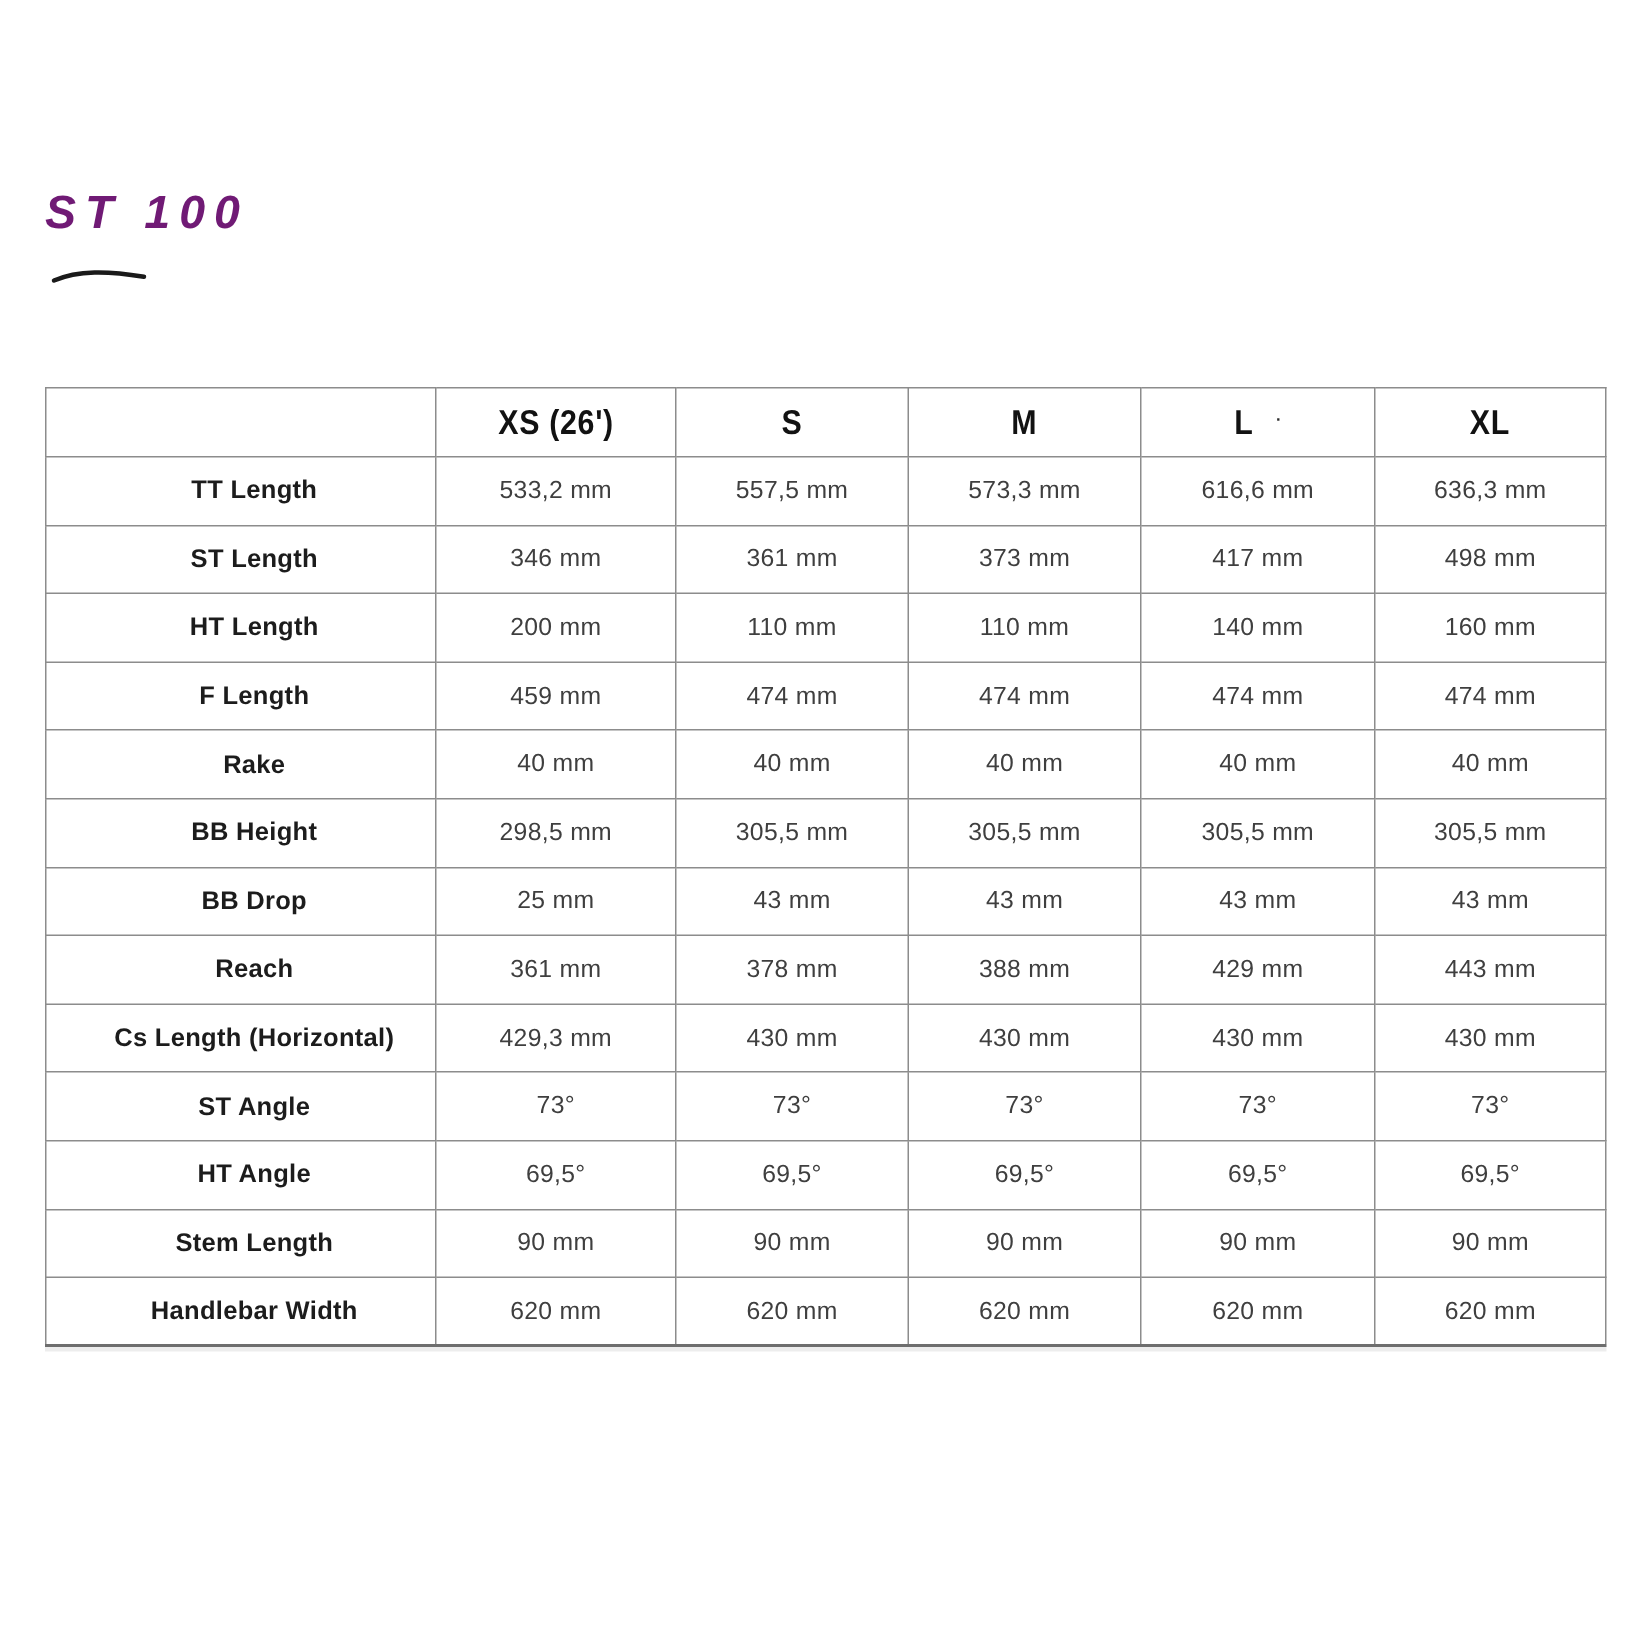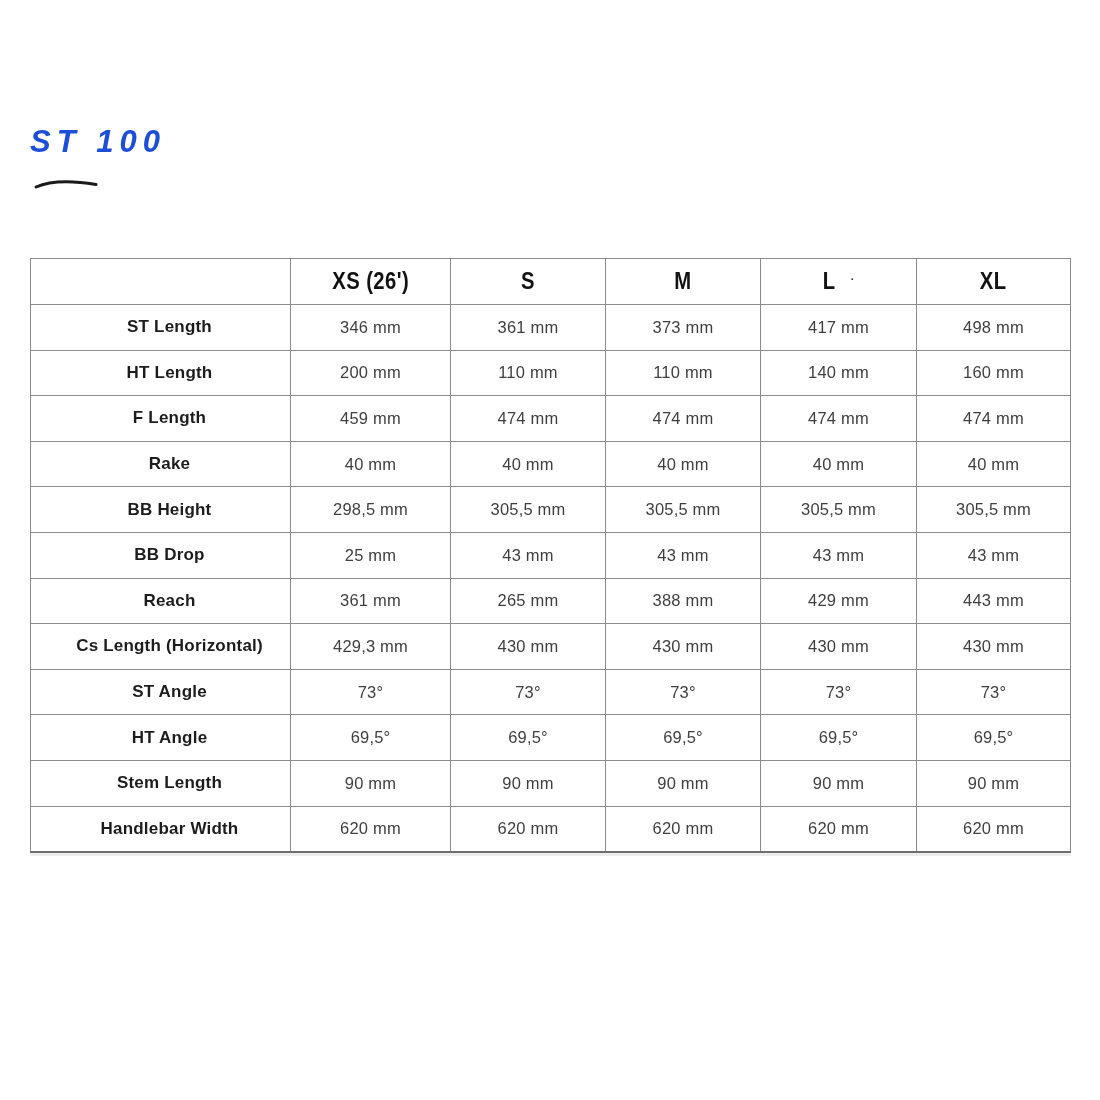--- a/index.html
+++ b/index.html
@@ -10,21 +10,21 @@
     position: relative;
     overflow: hidden;
   }
   .page-title {
     position: absolute;
     left: 30px; top: 124px;
     font-size: 31px;
     font-weight: 800;
     font-style: italic;
     letter-spacing: 6px;
-    color: #1d4ed8;
+    color: #701a75;
   }
   .title-swoosh {
     position: absolute;
     left: 32px; top: 176px;
   }
   .geo-table-wrap {
     position: absolute;
     left: 30px; top: 258px;
     width: 1040px;
   }
@@ -103,20 +103,28 @@
         <th class="row-label"></th>
         <th class="size-hdr"><span class="hdr">XS (26')</span></th>
         <th class="size-hdr"><span class="hdr">S</span></th>
         <th class="size-hdr"><span class="hdr">M</span></th>
         <th class="size-hdr"><span class="hdr">L</span><span class="marker">·</span></th>
         <th class="size-hdr"><span class="hdr">XL</span></th>
       </tr>
     </thead>
     <tbody>
       <tr>
+        <td class="row-label">TT Length</td>
+        <td class="val">533,2 mm</td>
+        <td class="val">557,5 mm</td>
+        <td class="val">573,3 mm</td>
+        <td class="val">616,6 mm</td>
+        <td class="val">636,3 mm</td>
+      </tr>
+      <tr>
         <td class="row-label">ST Length</td>
         <td class="val">346 mm</td>
         <td class="val">361 mm</td>
         <td class="val">373 mm</td>
         <td class="val">417 mm</td>
         <td class="val">498 mm</td>
       </tr>
       <tr>
         <td class="row-label">HT Length</td>
         <td class="val">200 mm</td>
@@ -153,21 +161,21 @@
         <td class="row-label">BB Drop</td>
         <td class="val">25 mm</td>
         <td class="val">43 mm</td>
         <td class="val">43 mm</td>
         <td class="val">43 mm</td>
         <td class="val">43 mm</td>
       </tr>
       <tr>
         <td class="row-label">Reach</td>
         <td class="val">361 mm</td>
-        <td class="val">265 mm</td>
+        <td class="val">378 mm</td>
         <td class="val">388 mm</td>
         <td class="val">429 mm</td>
         <td class="val">443 mm</td>
       </tr>
       <tr>
         <td class="row-label">Cs Length (Horizontal)</td>
         <td class="val">429,3 mm</td>
         <td class="val">430 mm</td>
         <td class="val">430 mm</td>
         <td class="val">430 mm</td>

